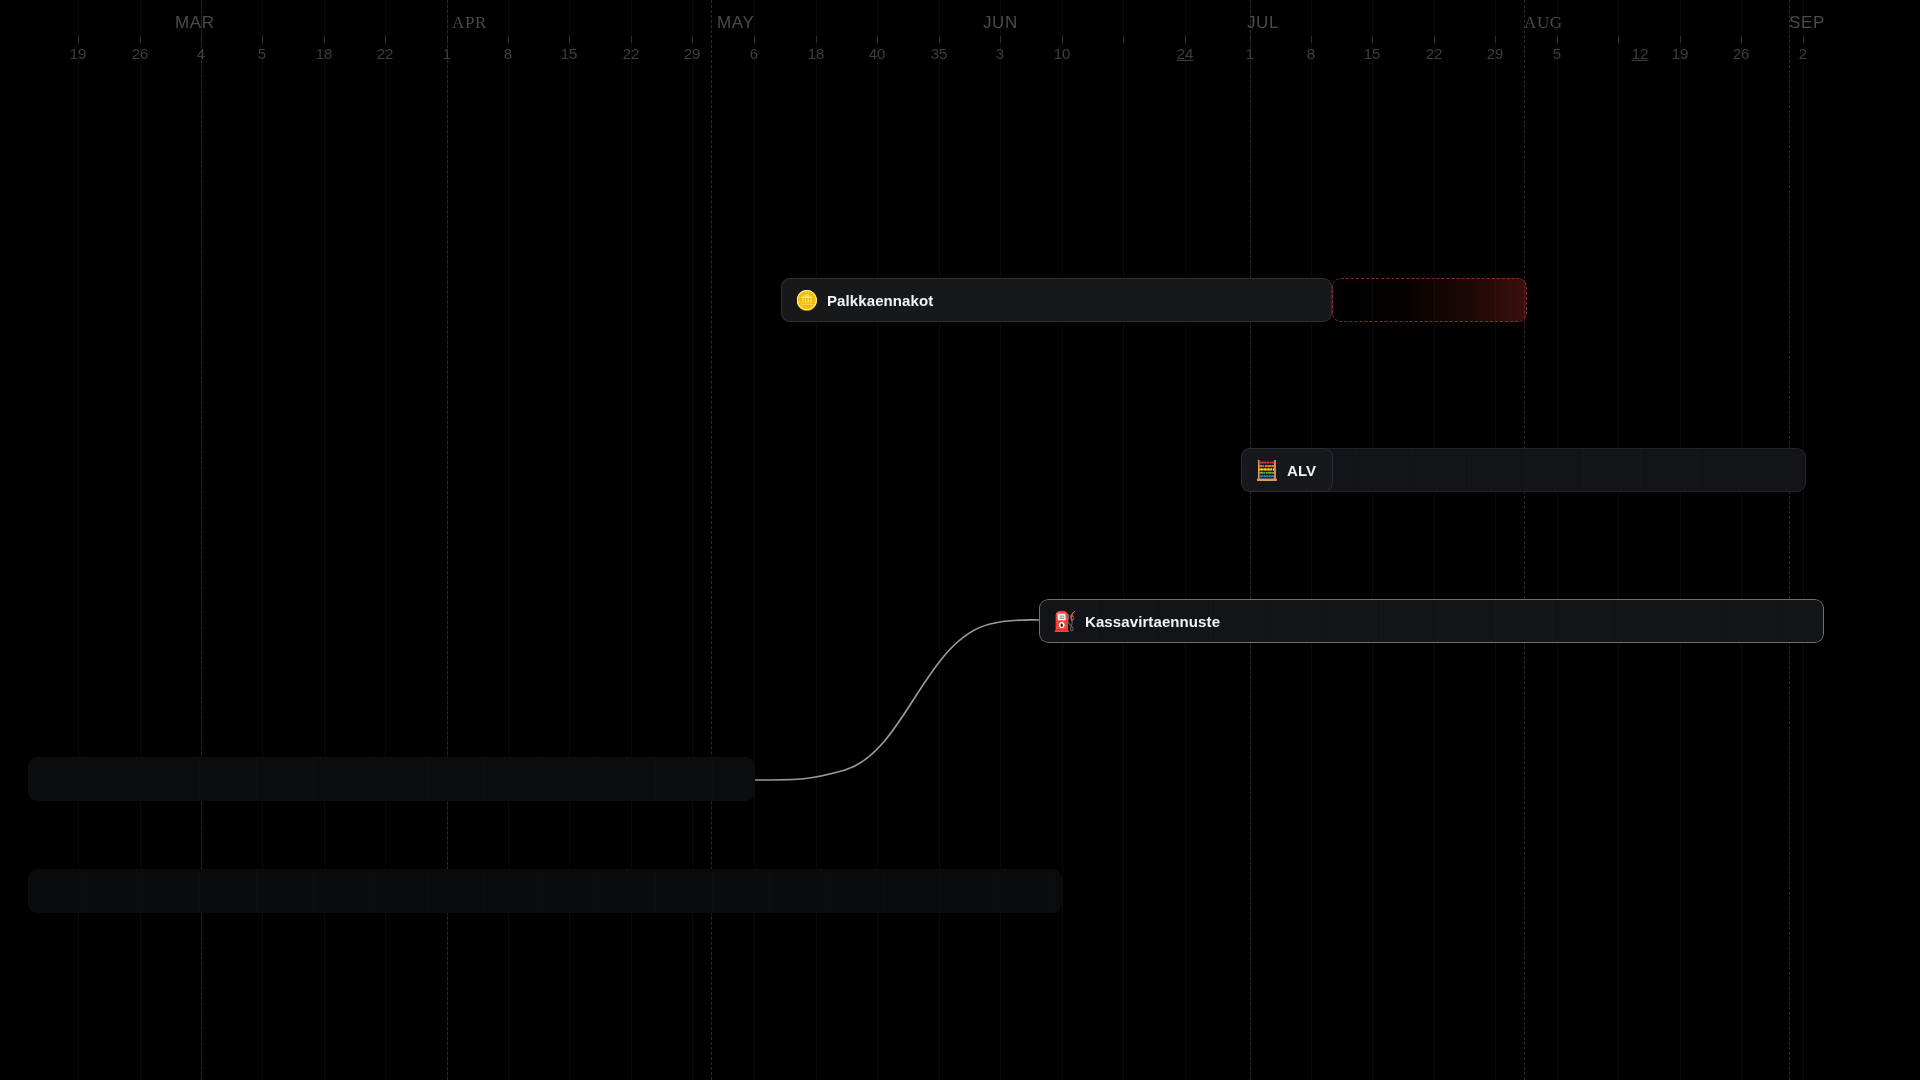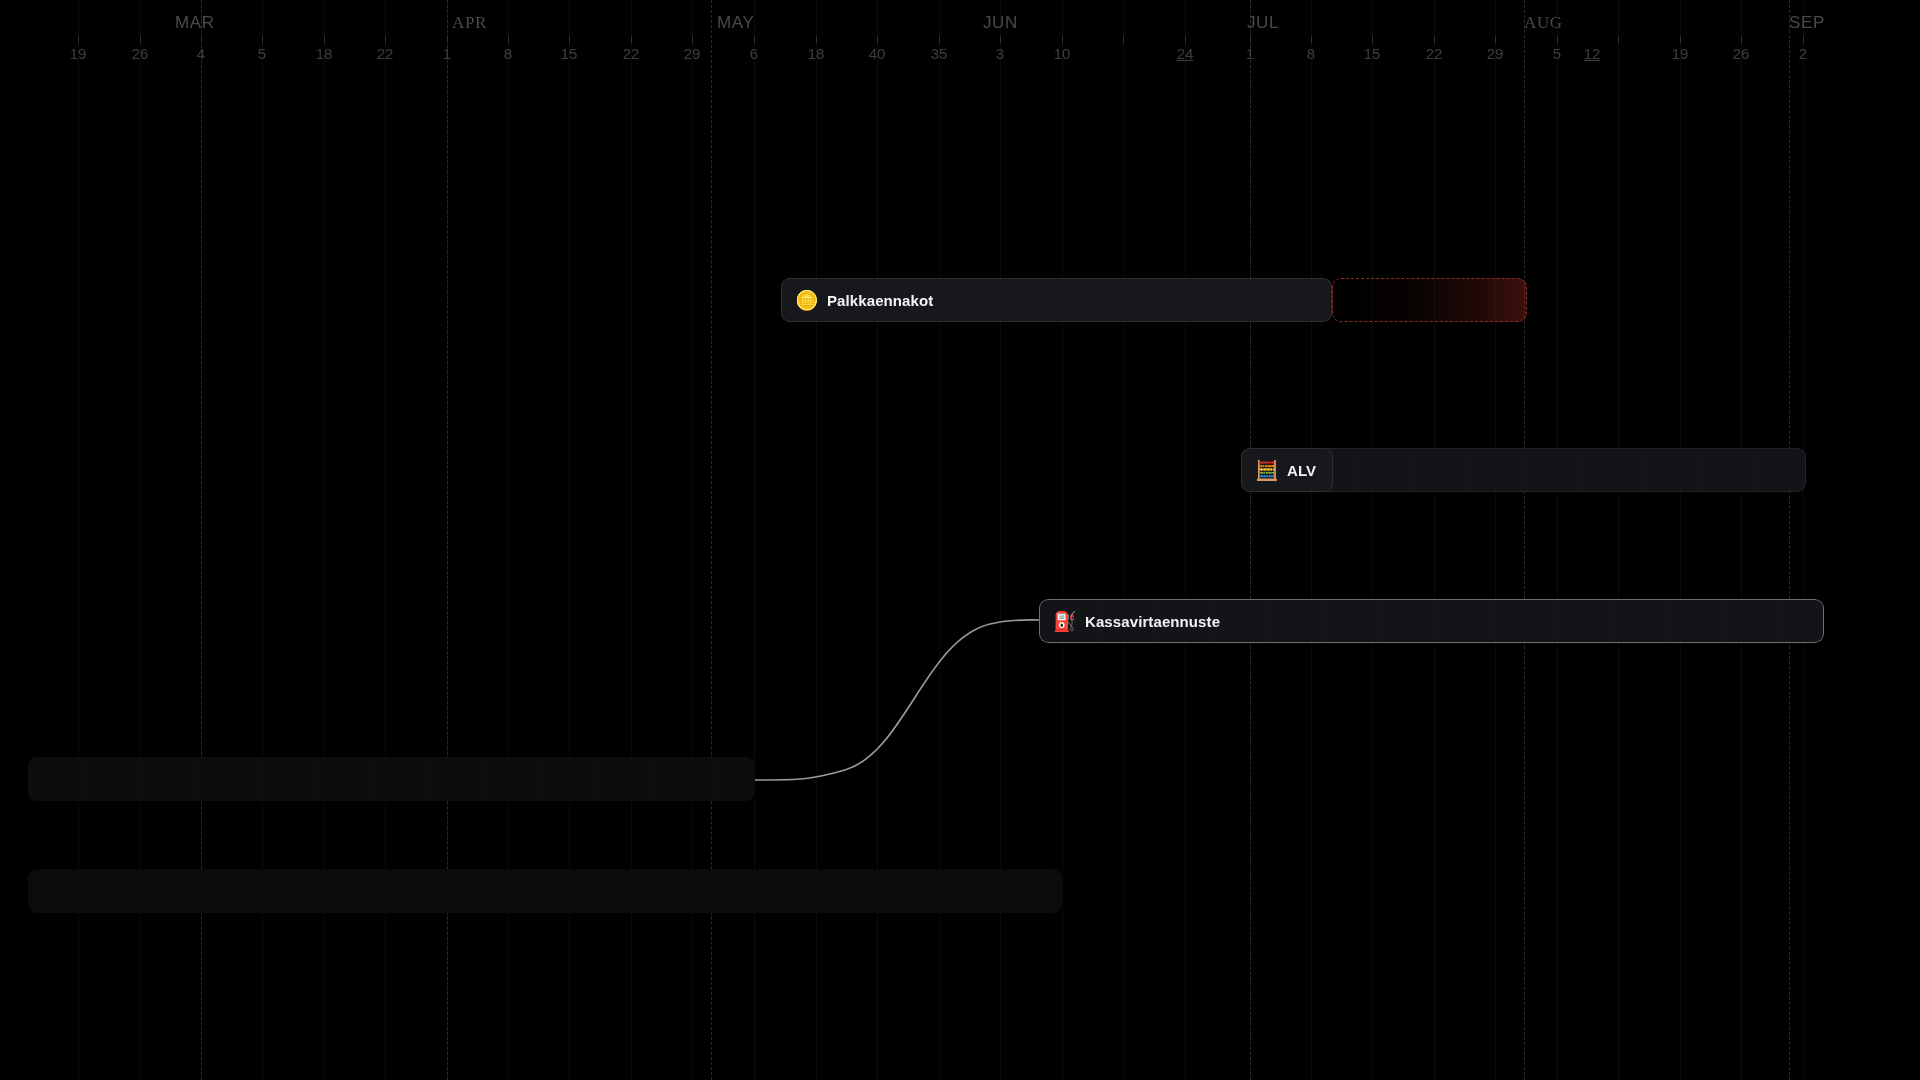--- a/index.html
+++ b/index.html
@@ -332,21 +332,21 @@
       <div class="day-label" style="left: 1311px;">8</div>
       <div class="tick-mark" style="left: 1372px;"></div>
       <div class="day-label" style="left: 1372px;">15</div>
       <div class="tick-mark" style="left: 1434px;"></div>
       <div class="day-label" style="left: 1434px;">22</div>
       <div class="tick-mark" style="left: 1495px;"></div>
       <div class="day-label" style="left: 1495px;">29</div>
       <div class="tick-mark" style="left: 1557px;"></div>
       <div class="day-label" style="left: 1557px;">5</div>
       <div class="tick-mark" style="left: 1618px;"></div>
-      <div class="day-label" style="left: 1592px; text-decoration: underline;">12</div>
+      <div class="day-label" style="left: 1640px; text-decoration: underline;">12</div>
       <div class="tick-mark" style="left: 1680px;"></div>
       <div class="day-label" style="left: 1680px;">19</div>
       <div class="tick-mark" style="left: 1741px;"></div>
       <div class="day-label" style="left: 1741px;">26</div>
       <div class="tick-mark" style="left: 1803px;"></div>
       <div class="day-label" style="left: 1803px;">2</div>
     </div>
 
 </div>
 

